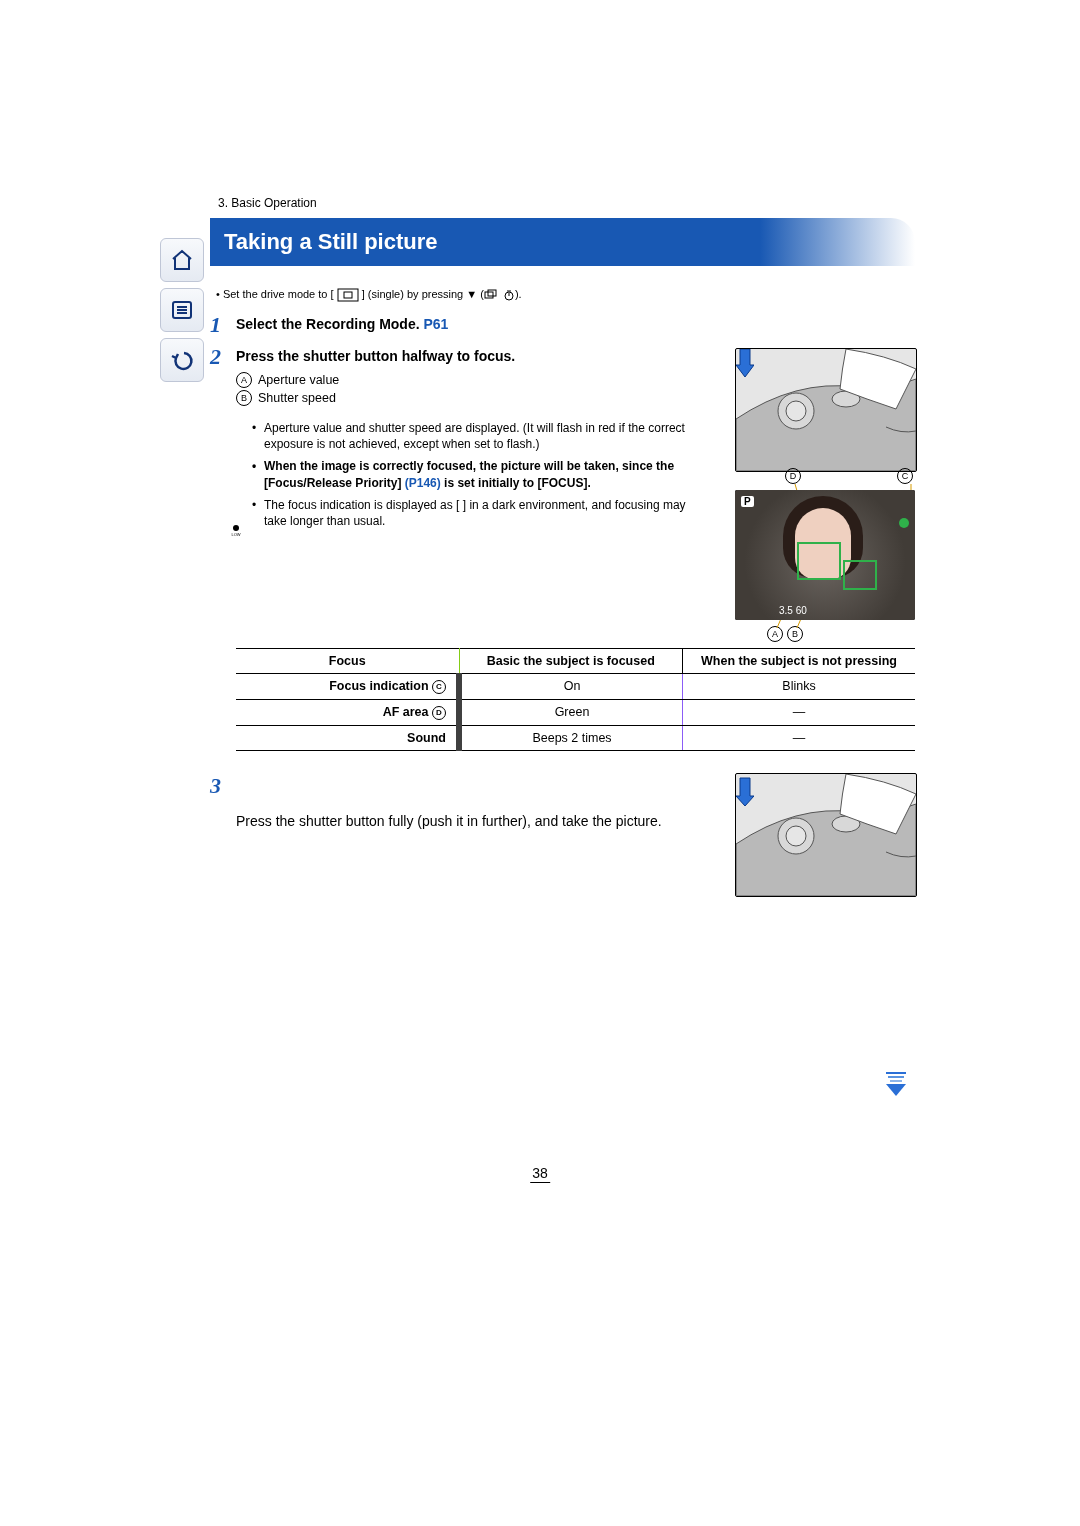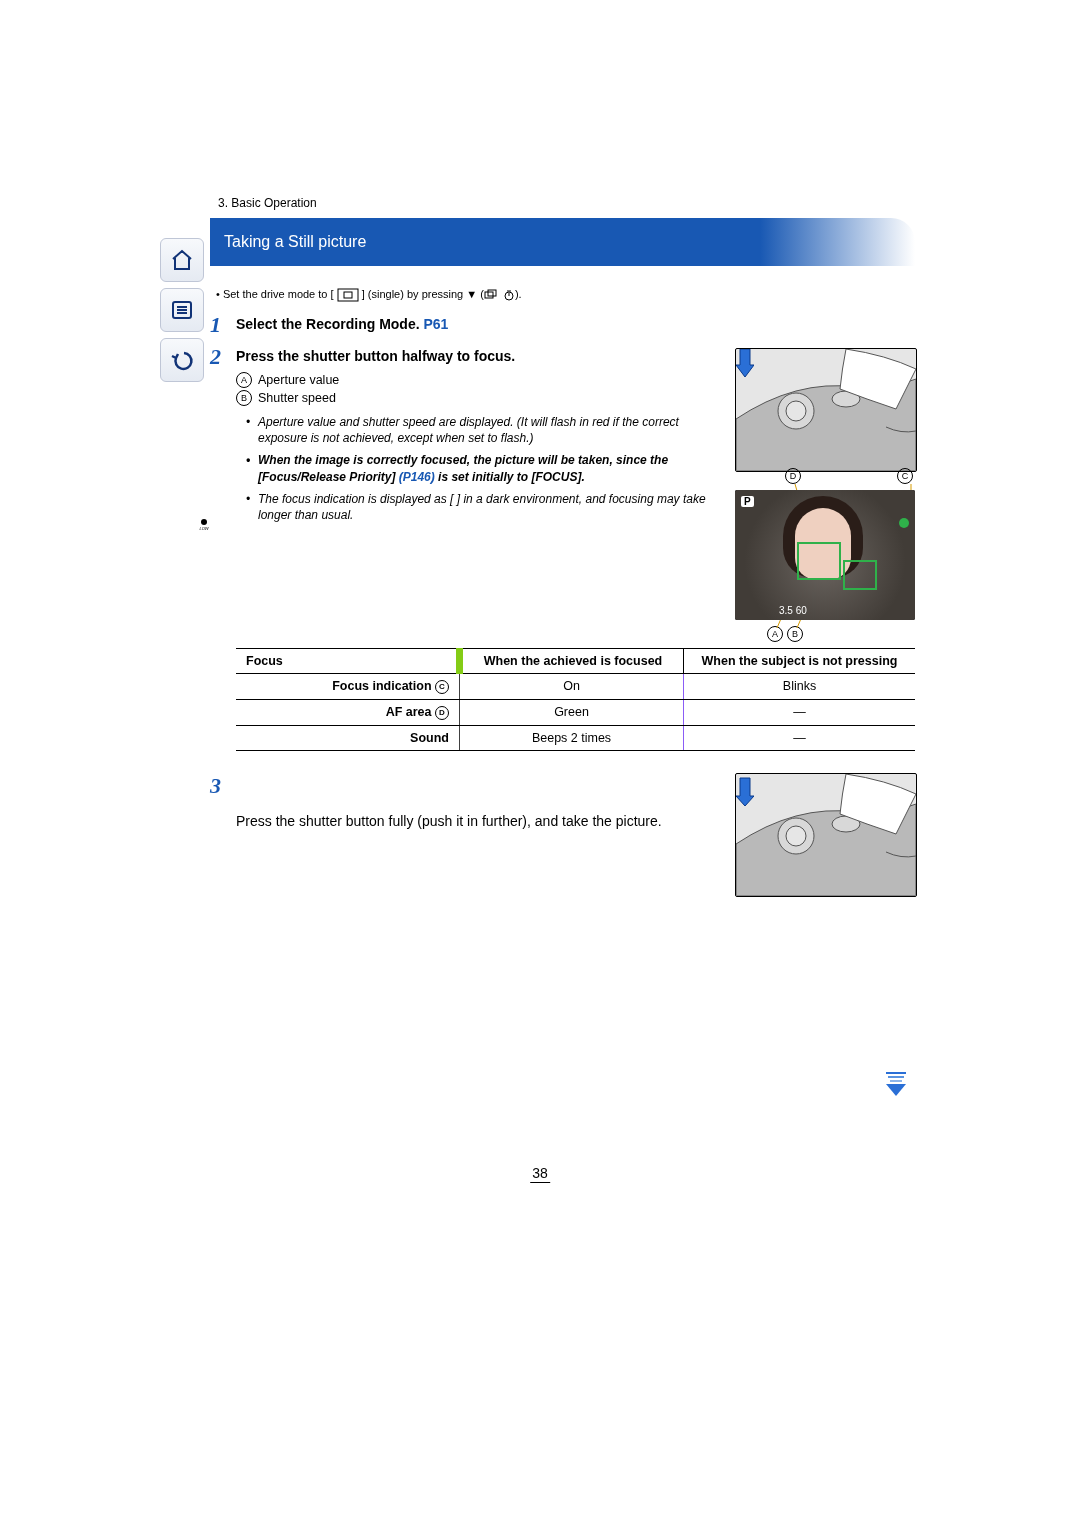--- a/index.html
+++ b/index.html
@@ -53,22 +53,22 @@
   .title-banner {
     margin-top: 4px;
     height: 48px;
     background: linear-gradient(90deg,#1858b3 0%, #1858b3 78%, #fff 100%);
     border-top-right-radius: 24px;
     position: relative;
     color: #fff;
     display: flex;
     align-items: center;
     padding-left: 14px;
-    font-size: 16px;
-    font-weight: normal;
+    font-size: 22px;
+    font-weight: bold;
   }
   .intro {
     margin: 22px 0 10px 6px;
     font-size: 11px;
   }
   .intro .icon-inline {
     display: inline-flex;
     vertical-align: middle;
   }
   .steps { margin-top: 6px; }
@@ -93,21 +93,21 @@
   .step2-text { flex: 1; font-size: 12.5px; }
   .step2-img { width: 180px; flex: none; }
   .callouts { list-style: none; padding: 0; margin: 0 0 6px 0; font-size: 12.5px; }
   .callouts li { display: flex; align-items: center; gap: 6px; margin: 2px 0; }
   .circ {
     display: inline-flex;
     width: 14px; height: 14px; border: 1px solid #000; border-radius: 50%;
     align-items: center; justify-content: center; font-size: 9px;
     flex: none;
   }
-  .bul { list-style: none; padding: 0; margin: 8px; font-style: italic; }
+  .bul { list-style: none; padding: 0; margin: 14px; }
   .bul li { position: relative; padding-left: 14px; margin-bottom: 6px; font-size: 12px; line-height: 1.35; }
   .bul li::before { content: "•"; position: absolute; left: 2px; top: 0; }
   .bul li.bold { font-weight: bold; }
   .bul li .link { color: #1858b3; font-weight: bold; }
   .camera-figure {
     width: 180px; height: 122px; border: 1px solid #000;
     background: #e6e6e6;
     position: relative;
     margin-bottom: 18px;
     border-radius: 2px;
@@ -164,26 +164,26 @@
   table.focus th, table.focus td {
     border-top: 1px solid #000;
     border-bottom: 1px solid #000;
     padding: 5px 10px;
     text-align: center;
   }
   table.focus th { font-weight: bold; }
   table.focus td.row-head {
     text-align: right;
     font-weight: bold;
-    border-right: 1px solid #404040;
+    border-right: 6px solid #404040;
     width: 200px;
   }
   table.focus th.row-head-th {
-    text-align: left;
-    border-right: 7px solid #84cc16;
+    text-align: center;
+    border-right: 1px solid #84cc16;
     width: 200px;
   }
   table.focus td.col-mid { border-right: 1px solid #8b5cf6; width: 200px; }
   table.focus th.col-mid { border-right: 1px solid #000; width: 200px; }
   .circ.sm { width: 12px; height: 12px; font-size: 8px; display: inline-flex; vertical-align: middle; }
 
   .step3 { margin-top: 22px; display: flex; gap: 18px; }
   .step3 .stepbody2 { flex: 1; }
   .step3-head { font-weight: normal; font-size: 14px; margin-top: 40px; }
 
@@ -348,21 +348,21 @@
                   <div class="bottom-meta">3.5 60</div>
                 </div>
               </div>
             </div>
           </div>
 
           <table class="focus">
             <thead>
               <tr>
                 <th class="row-head-th">Focus</th>
-                <th class="col-mid">When the achieved is focused</th>
+                <th class="col-mid">Basic the subject is focused</th>
                 <th>When the subject is not pressing</th>
               </tr>
             </thead>
             <tbody>
               <tr>
                 <td class="row-head">
                   <span>Focus indication </span><span class="circ sm">C</span>
                 </td>
                 <td class="col-mid">On</td>
                 <td>Blinks</td>

